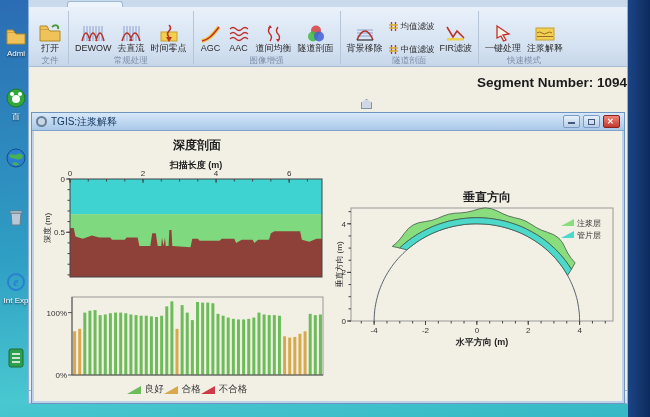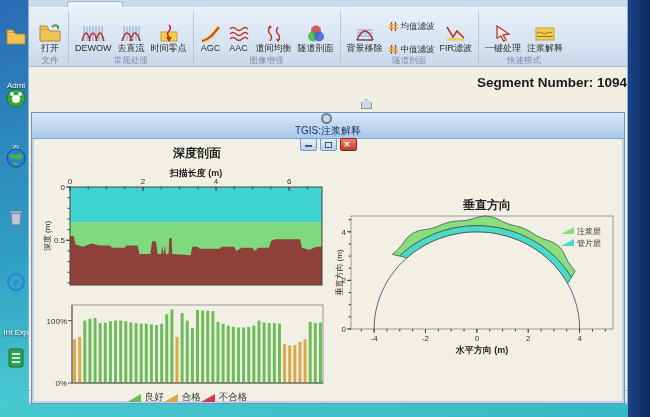--- a/index.html
+++ b/index.html
@@ -3,21 +3,21 @@
 <meta charset="utf-8">
 <style>
   * { margin:0; padding:0; box-sizing:border-box; }
   html,body { width:650px; height:417px; font-family:"Liberation Sans",sans-serif; }
   .screen { position:relative; width:650px; height:417px; overflow:hidden;
     background:linear-gradient(175deg,#2b6cb4 0%,#2f9fc4 55%,#49c8d0 85%,#35b8c4 100%); }
 
   
   .desk-icons { position:absolute; left:0; top:0; width:30px; height:417px; }
   .dicon { position:absolute; left:2px; width:28px; text-align:center; }
-  .dicon .dlabel { display:block; font-size:8px; color:#fff; text-shadow:0 1px 2px #123; line-height:9px;margin-top:32px; }
+  .dicon .dlabel { display:block; font-size:8px; color:#fff; text-shadow:0 1px 2px #123; line-height:9px; }
   .bezel-right { position:absolute; right:0; top:0; width:22px; height:417px;
     background:linear-gradient(90deg,#1b4487,#0e2a5c); }
 
   
   .app { position:absolute; left:28px; top:0; width:600px; height:404px;
     background:#f1eee4; border:1px solid #8fb0d8; border-top:none; display:flex; flex-direction:column; }
 
   
   .tabstrip { height:7px; background:#c9daed; position:relative; }
   .tabstrip .tab { position:absolute; left:38px; top:1px; width:56px; height:6px;
@@ -40,22 +40,22 @@
   .content { position:relative; flex:1; background:#f1eee4; }
   .segment-title { position:absolute; left:0; top:8px; width:100%; text-align:right;
     font-size:13.5px; font-weight:bold; color:#1b1b1b; }
   .seg-thumb { position:absolute; left:332px; top:32px; width:11px; height:10px;
     background:#cfd8e4; border:1px solid #8494a8;
     clip-path:polygon(50% 0,100% 35%,100% 100%,0 100%,0 35%); }
 
   
   .child { position:absolute; left:2px; top:45px; width:594px; height:292px;
     background:#f2efe5; border:1px solid #6f94bf; box-shadow:0 0 0 2px #bdd3ea inset; }
-  .titlebar { height:26px; background:linear-gradient(#d7e8fa,#a9c8e8); border-bottom:1px solid #7fa4cc;
-    display:flex; align-items:center; padding:0 4px;flex-direction:column; }
+  .titlebar { height:18px; background:linear-gradient(#d7e8fa,#a9c8e8); border-bottom:1px solid #7fa4cc;
+    display:flex; align-items:center; padding:0 4px; }
   .titlebar .wicon { width:11px; height:11px; border-radius:50%; border:2px solid #6a7e96;
     background:#c9d6e4; margin-right:4px; flex:none; }
   .titlebar .wtitle { font-size:10px; color:#173a61; flex:1; }
   .winbtns { display:flex; gap:3px; }
   .wbtn { width:17px; height:13px; border-radius:2px; border:1px solid #7a9cc4;
     background:linear-gradient(#e7f0f9,#b8cfe8); position:relative; }
   .wbtn.close { border-color:#8a241a; background:linear-gradient(#ef8475,#c23b2e); }
   .wbtn .glyph-min { position:absolute; left:4px; right:4px; bottom:3px; height:2px; background:#44597a; }
   .wbtn .glyph-max { position:absolute; left:4px; top:3px; width:7px; height:6px; border:1.5px solid #44597a; }
   .wbtn .glyph-close { position:absolute; left:3px; top:2px; font-size:8px; font-weight:bold; color:#fff; line-height:8px; }

